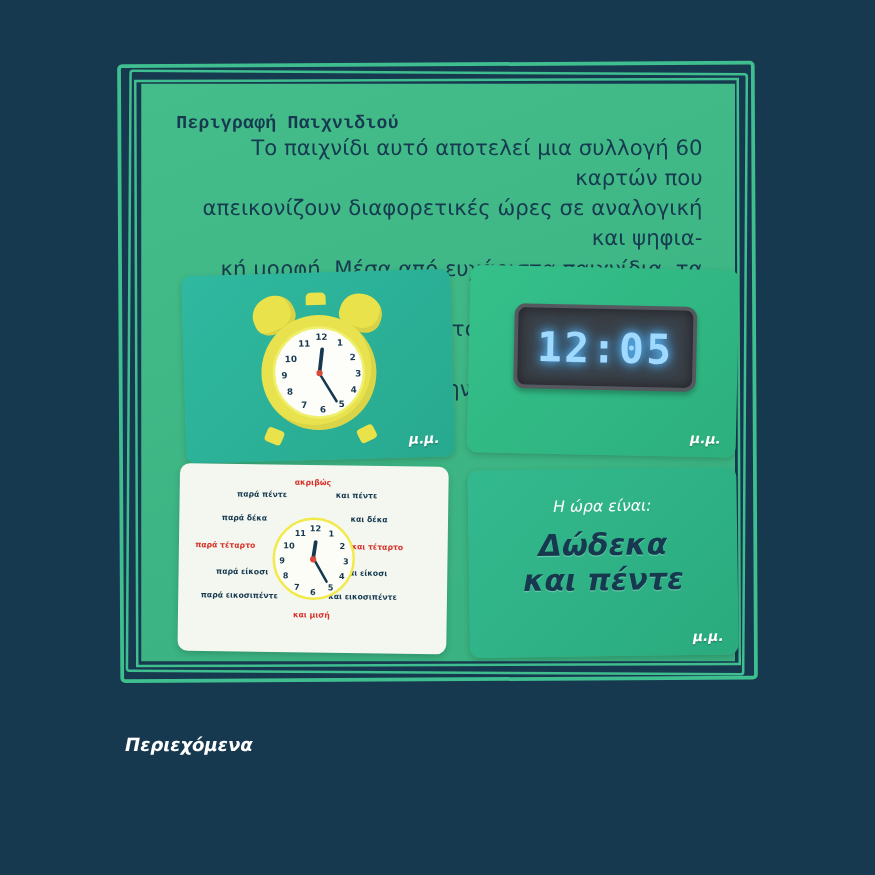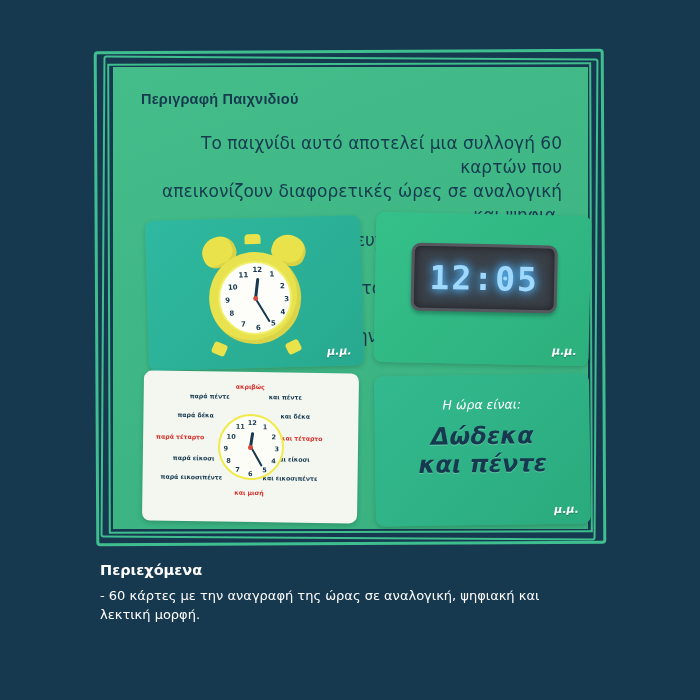--- a/index.html
+++ b/index.html
@@ -40,25 +40,25 @@
     position:absolute;
     left:18px; top:17px; right:17px; bottom:16px;
     background:#3fba87;
     background:linear-gradient(160deg,#45bd8b 0%,#38b07f 100%);
   }
 
   .desc {
     position:absolute; left:28px; top:24px; right:26px;
   }
   .desc-title {
-    font-family:Liberation Sans, sans-serif;
+    font-family:Liberation Mono, monospace;
     font-weight:bold;
     font-size:14.5px;
     color:#16394f;
-    margin-bottom:24px;
+    margin-bottom:0;
     letter-spacing:0.2px;
   }
   .desc-body {
     font-size:17px;
     line-height:1.42;
     color:#163a50;
     white-space:pre-line;
     text-align:right;
   }
 
@@ -152,21 +152,21 @@
   .lbl.dark { color:#16394f; }
   .lbl.red { color:#d8312a; }
 
   
   .tc-top { position:absolute; left:0; right:0; top:22px; text-align:center; font-size:12.5px; color:#ffffff; font-style:italic; }
   .tc-main { position:absolute; left:0; right:0; top:48px; text-align:center; font-size:24px; font-weight:bold; font-style:italic; color:#16394f; line-height:1.15; white-space:pre-line; text-shadow:0 1px 0 rgba(255,255,255,.25); }
 
   
   .contents {
     position:absolute;
-    left:100px; top:562px; right:40px;
+    left:100px; top:589px; right:40px;font-style:italic;
   }
   .contents-title {
     font-size:14.5px; font-weight:bold; color:#ffffff; margin-bottom:9px;
   }
   .contents-line {
     font-size:13px; color:#ffffff; line-height:1.45; margin-bottom:1px;
     white-space:pre-line;
   }
   .contents-note {
     font-size:13px; font-weight:bold; color:#ffffff; margin-top:4px;
@@ -272,15 +272,13 @@
 και πέντε</div>
         <div class="mm">μ.μ.</div>
       </div>
 
     </div>
   </div>
 </div>
 
 <div class="contents">
   <div class="contents-title">Περιεχόμενα</div>
-  <div class="contents-line">- 60 κάρτες με την αναγραφή της ώρας σε αναλογική, ψηφιακή και
-λεκτική μορφή.</div>
 </div>
 
 </body></html>

